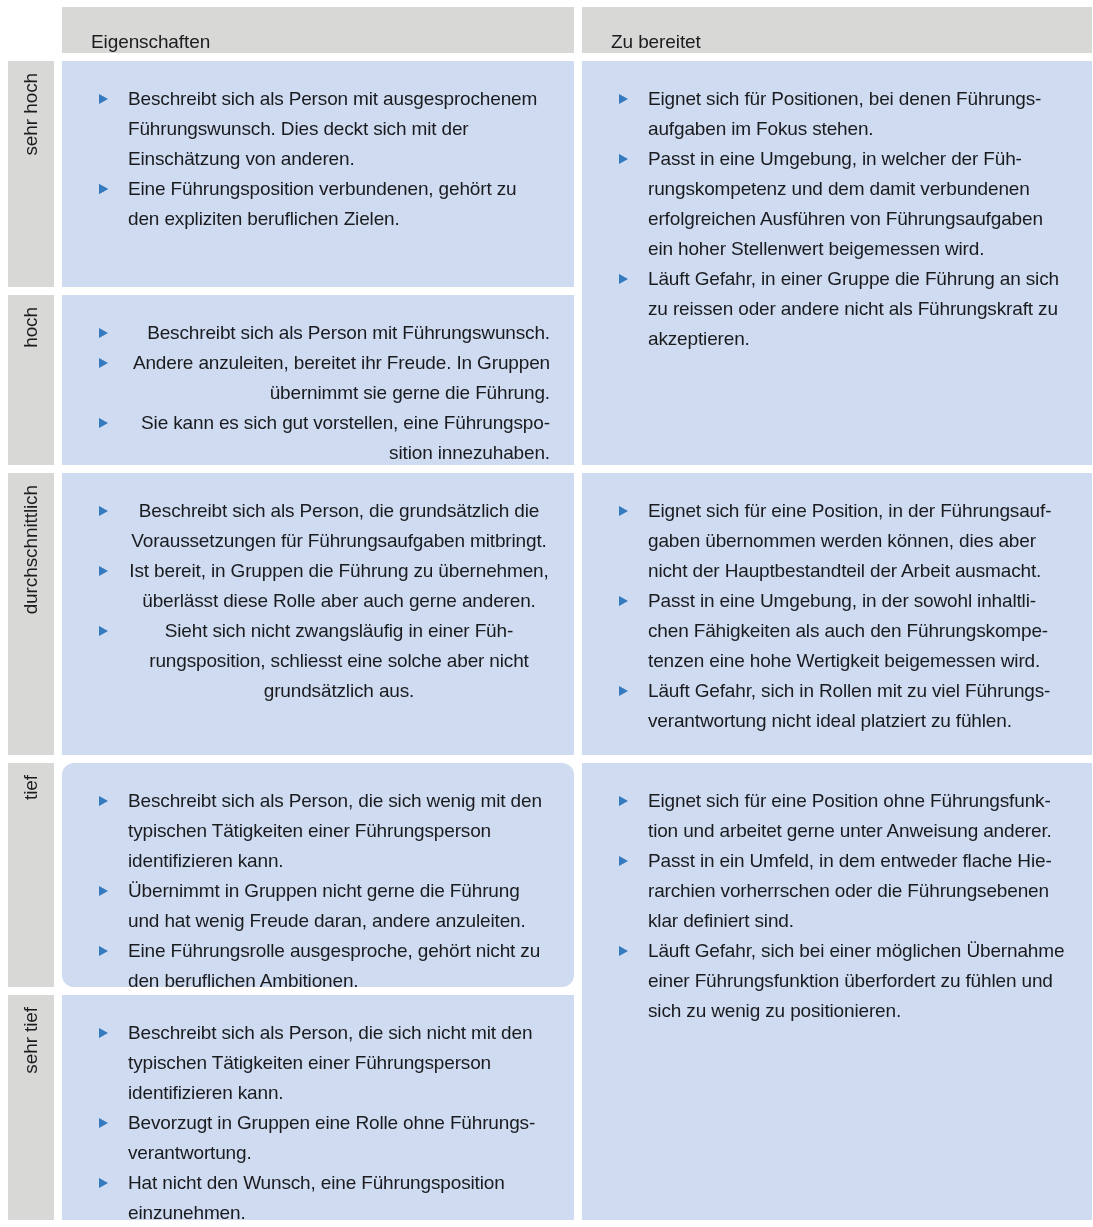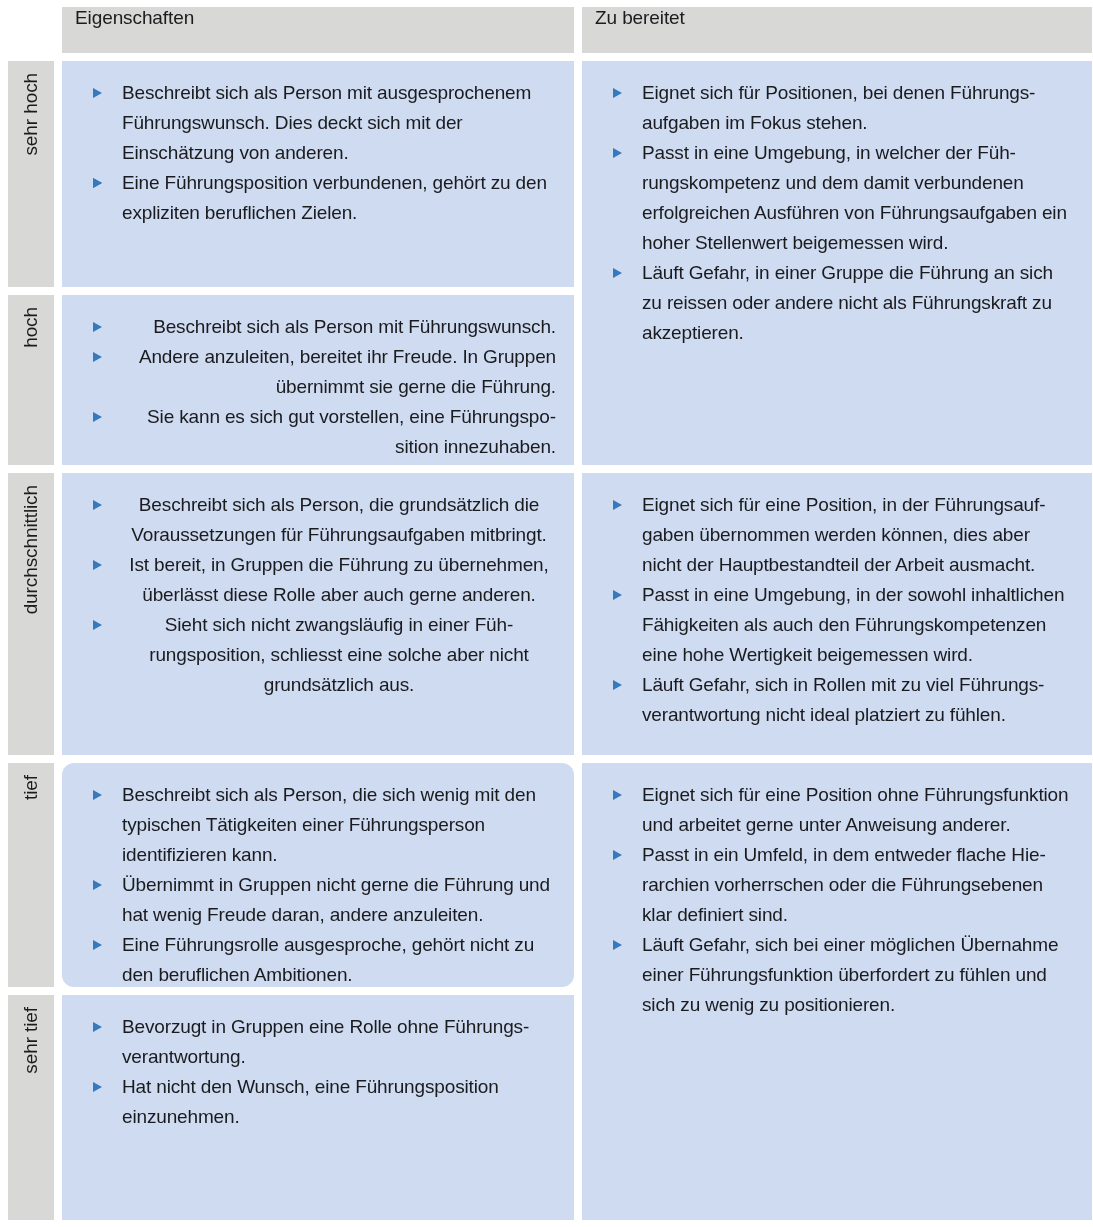--- a/index.html
+++ b/index.html
@@ -17,22 +17,22 @@
     display: grid;
     margin: 7px 0 0 8px;
     grid-template-columns: 46px 512px 510px;
     grid-template-rows: 46px 226px 170px 282px 224px 225px;
     gap: 8px;
     width: 1084px;
   }
   .hdr {
     background: #d8d8d6;
     display: flex;
-    align-items: flex-start;
-    padding-left: 13px;
+    align-items: flex-end;
+    padding-left: 29px;
     font-size: 19px;
     color: #1b1c1e;
     letter-spacing: -0.1px;
   }
   .h-eig { grid-column: 2; grid-row: 1; }
   .h-zub { grid-column: 3; grid-row: 1; }
 
   .label {
     grid-column: 1;
     background: #d8d8d6;
@@ -60,21 +60,21 @@
   .e3 { grid-column: 2; grid-row: 3; text-align: right; }
   .e4 { grid-column: 2; grid-row: 4; text-align: center; }
   .e5 { grid-column: 2; grid-row: 5; border-radius: 12px; }
   .e6 { grid-column: 2; grid-row: 6; }
   .z1 { grid-column: 3; grid-row: 2 / span 2; }
   .z2 { grid-column: 3; grid-row: 4; }
   .z3 { grid-column: 3; grid-row: 5 / span 2; }
 
   ul.bullets {
     list-style: none;
-    margin: 2px;
+    margin: 8px;
     padding: 0;
   }
   ul.bullets li {
     position: relative;
     padding-left: 30px;
     font-size: 19px;
     line-height: 30px;
     color: #1a1b1e;
     letter-spacing: -0.15px;
   }
@@ -144,20 +144,21 @@
   <div class="cell e5">
     <ul class="bullets">
       <li><span class="arr"></span><span>Beschreibt sich als Person, die sich wenig mit den typischen Tätigkeiten einer Führungsperson identifizieren kann.</span></li>
       <li><span class="arr"></span><span>Übernimmt in Gruppen nicht gerne die Führung und hat wenig Freude daran, andere anzuleiten.</span></li>
       <li><span class="arr"></span><span>Eine Führungsrolle ausgesproche, gehört nicht zu den beruflichen Ambitionen.</span></li>
     </ul>
   </div>
 
   <div class="cell e6">
     <ul class="bullets">
+      <li><span class="arr"></span><span>Beschreibt sich als Person, die sich nicht mit den typischen Tätigkeiten einer Führungsperson identifizieren kann.</span></li>
       <li><span class="arr"></span><span>Bevorzugt in Gruppen eine Rolle ohne Führungs­verantwortung.</span></li>
       <li><span class="arr"></span><span>Hat nicht den Wunsch, eine Führungsposition einzunehmen.</span></li>
     </ul>
   </div>
 
   <div class="cell z1">
     <ul class="bullets">
       <li><span class="arr"></span><span>Eignet sich für Positionen, bei denen Führungs­aufgaben im Fokus stehen.</span></li>
       <li><span class="arr"></span><span>Passt in eine Umgebung, in welcher der Füh­rungskompetenz und dem damit verbundenen erfolgreichen Ausführen von Führungsaufgaben ein hoher Stellenwert beigemessen wird.</span></li>
       <li><span class="arr"></span><span>Läuft Gefahr, in einer Gruppe die Führung an sich zu reissen oder andere nicht als Führungskraft zu akzeptieren.</span></li>

